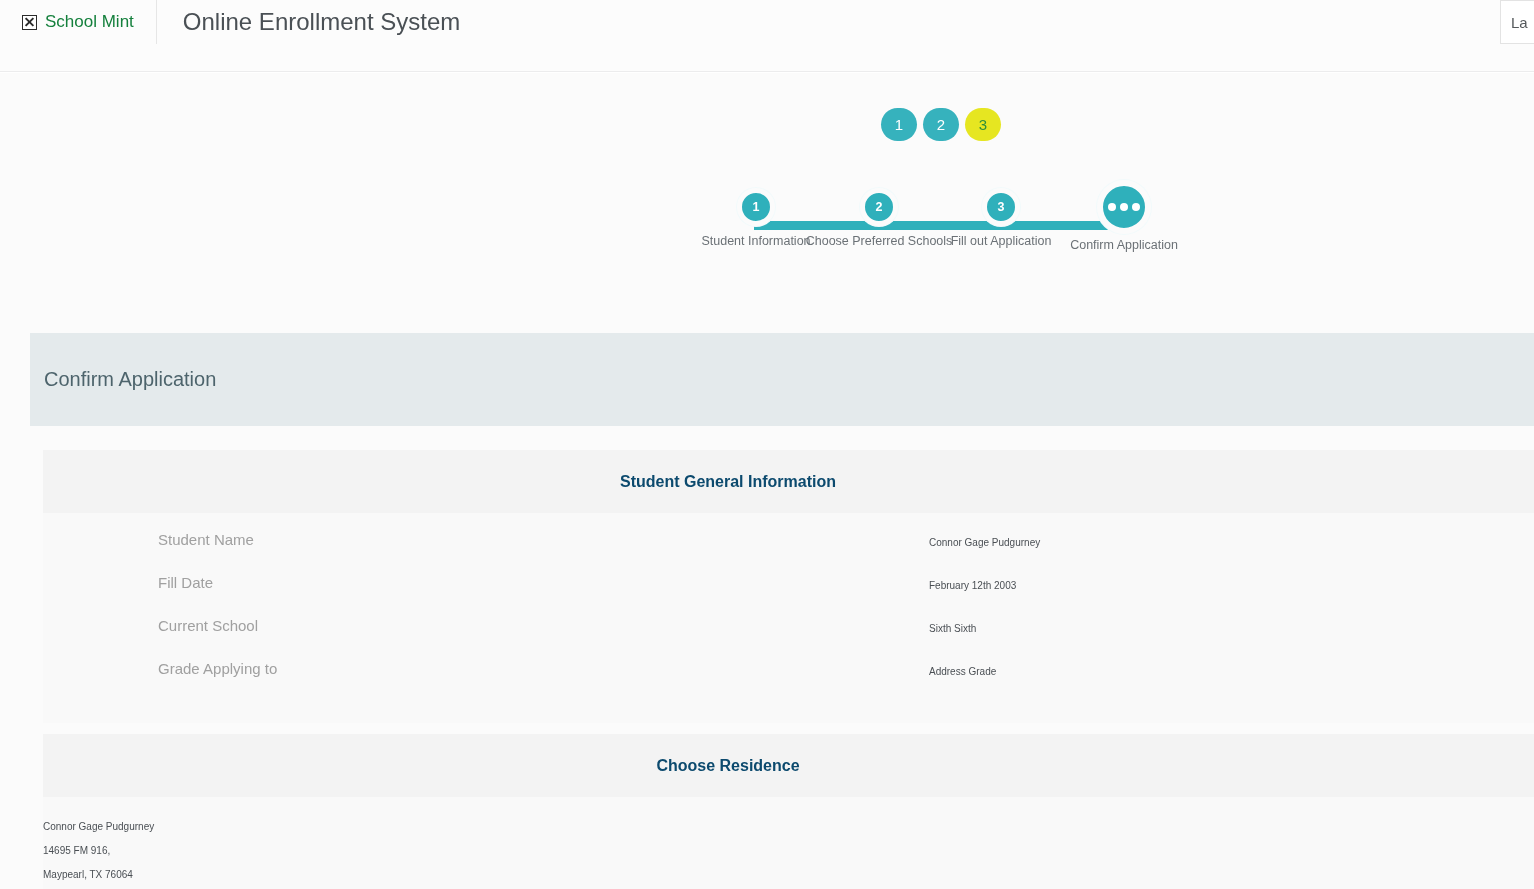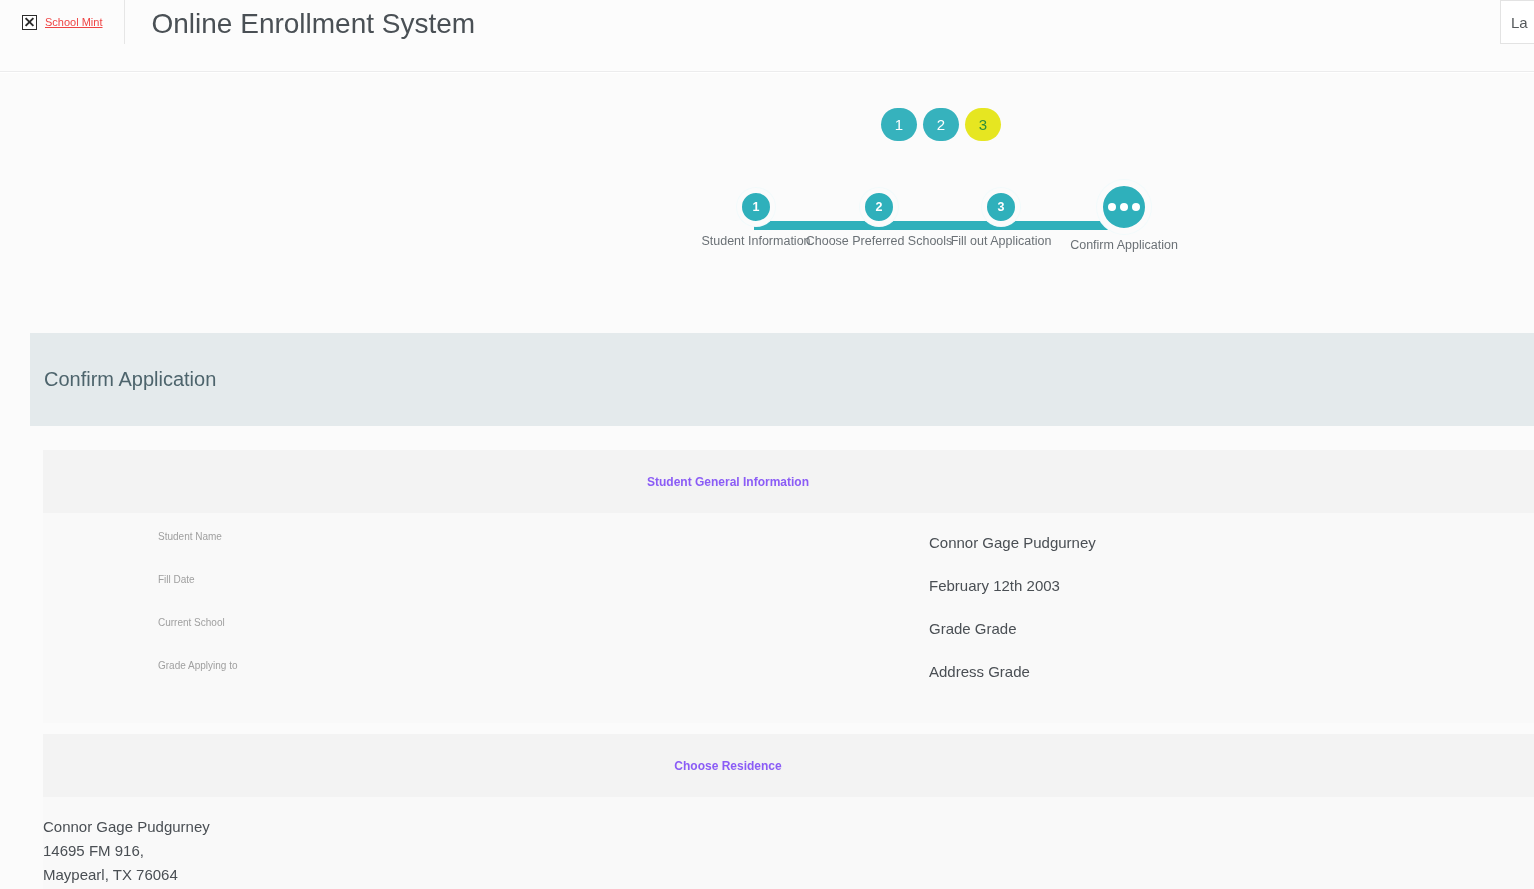--- a/index.html
+++ b/index.html
@@ -32,27 +32,27 @@
   }
   .broken-img::before, .broken-img::after {
     content: ""; position: absolute;
     left: 1px; top: 5.5px;
     width: 11px; height: 2px;
     background: #2b2b2b;
   }
   .broken-img::before { transform: rotate(45deg); }
   .broken-img::after  { transform: rotate(-45deg); }
   .brand-text {
-    font-size: 11px; color: #ef4444; white-space: nowrap; text-decoration: underline;
+    font-size: 17px; color: #15803d; white-space: nowrap;
   }
   .brand-divider {
     width: 1px; height: 44px; background: #e6e6e6; margin-top: 0px;
   }
   .app-title {
-    font-size: 28px; color: #4a5055; font-weight: 400;
+    font-size: 24px; color: #4a5055; font-weight: 400;
     margin-left: 26px; margin-top: 8px; white-space: nowrap;
   }
   .lang-box {
     position: absolute; right: -18px; top: 0px;
     width: 52px; height: 44px;
     background: #ffffff;
     border: 1px solid #e3e3e3;
     display: flex; align-items: center;
     padding-left: 10px;
     font-size: 15px; color: #55595c;
@@ -137,37 +137,37 @@
     position: absolute; left: 43px; top: 377px;
     width: 1500px;
   }
   .sec-head {
     background: #f3f3f3;
     height: 63px;
     display: flex; align-items: center; justify-content: center;
     padding-right: 130px;
   }
   .sec-head-text {
-    font-size: 12px; font-weight: 700; color: #8b5cf6;
+    font-size: 16px; font-weight: 700; color: #0c4a6e;
   }
   .sec-body {
     background: #f9f9f9;
     padding: 18px 0 20px 0;
   }
   .row {
     display: flex; align-items: flex-start;
     min-height: 43px;
   }
   .row-label {
     width: 886px;
     padding-left: 115px;
-    font-size: 10px; color: #a0a0a0;
+    font-size: 15px; color: #a0a0a0;
   }
   .row-value {
-    font-size: 15px; color: #4a4f54; line-height: 24px;
+    font-size: 10px; color: #4a4f54; line-height: 24px;
     white-space: pre-line;
   }
   .spacer-strip {
     height: 11px; background: #fbfbfb;
   }
 </style>
 </head>
 <body>
 
 <div class="topbar">
@@ -233,21 +233,21 @@
       <div class="row">
         <div class="row-label">Student Name</div>
         <div class="row-value">Connor Gage Pudgurney</div>
       </div>
       <div class="row">
         <div class="row-label">Fill Date</div>
         <div class="row-value">February 12th 2003</div>
       </div>
       <div class="row">
         <div class="row-label">Current School</div>
-        <div class="row-value">Grade Grade</div>
+        <div class="row-value">Sixth Sixth</div>
       </div>
       <div class="row">
         <div class="row-label">Grade Applying to</div>
         <div class="row-value">Address Grade</div>
       </div>
     </div>
 
     <div class="spacer-strip"></div>
 
     <div class="sec-head">

